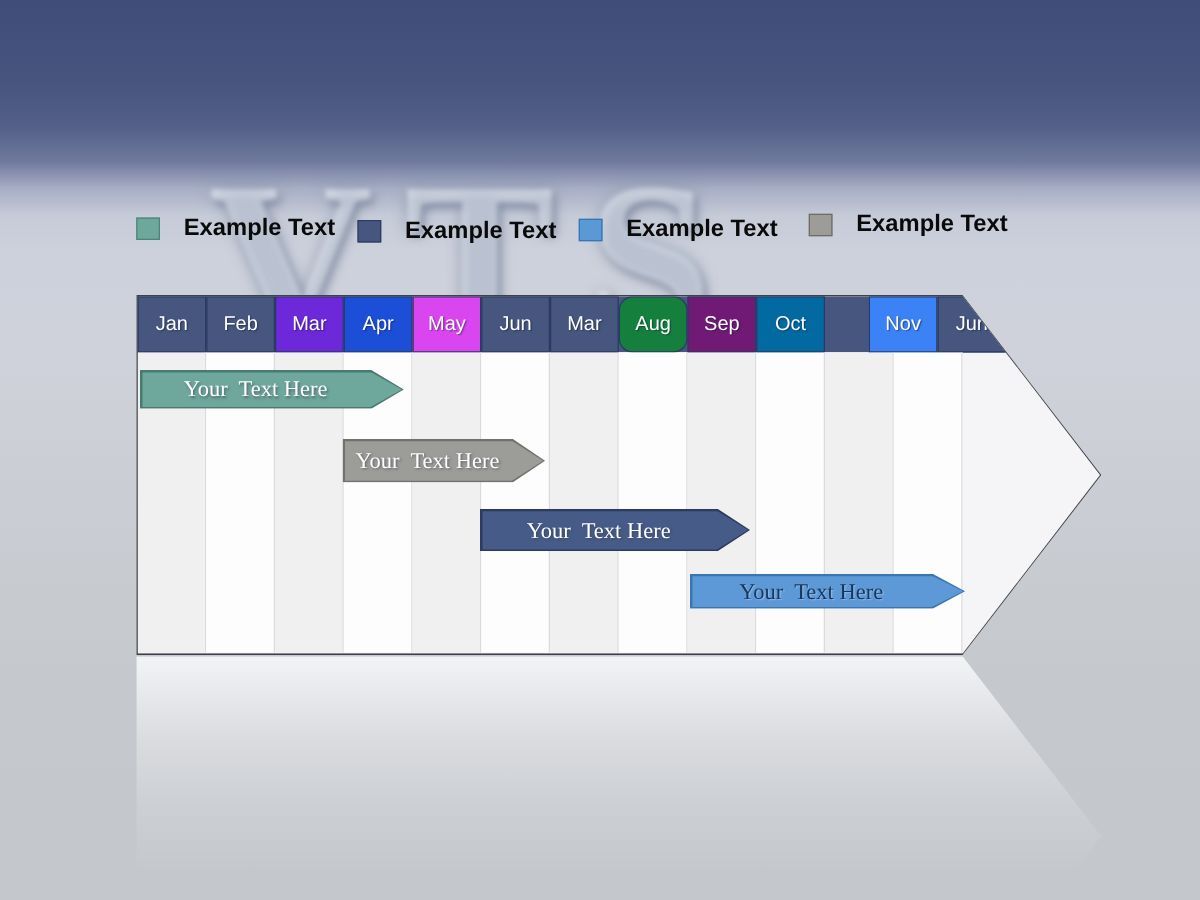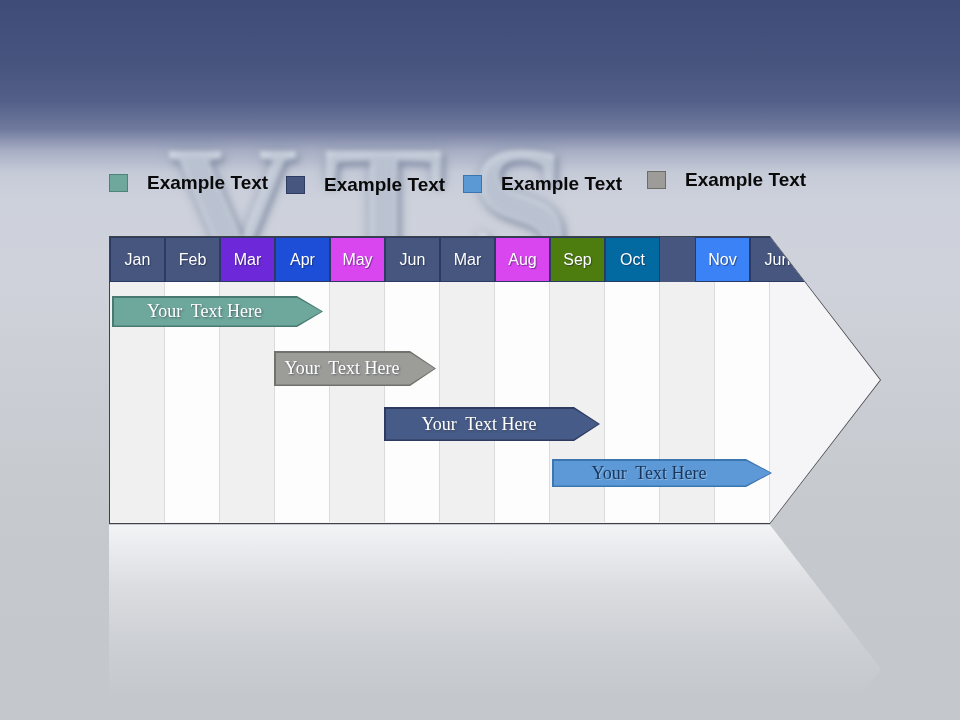--- a/index.html
+++ b/index.html
@@ -124,22 +124,22 @@
     <div class="tl-inner">
       <div class="tl-header" style="background-color: rgb(70, 86, 127);"></div>
       <div class="month-row">
         <div class="month-cell" style="background-color: rgb(70, 86, 127);">Jan</div>
         <div class="month-cell" style="background-color: rgb(70, 86, 127);">Feb</div>
         <div class="month-cell" style="background-color: #6d28d9;">Mar</div>
         <div class="month-cell" style="background-color: #1d4ed8;">Apr</div>
         <div class="month-cell" style="background-color: #d946ef;">May</div>
         <div class="month-cell" style="background-color: rgb(70, 86, 127);">Jun</div>
         <div class="month-cell" style="background-color: rgb(70, 86, 127);">Mar</div>
-        <div class="month-cell" style="background-color: #d946ef;">Aug</div>
-        <div class="month-cell" style="background-color: #4d7c0f;">Sep</div>
+        <div class="month-cell" style="background-color: #15803d; border-radius: 11px;">Aug</div>
+        <div class="month-cell" style="background-color: #701a75;">Sep</div>
         <div class="month-cell" style="background-color: #0369a1;">Oct</div>
         <div class="month-cell" style="background-color: #3b82f6; margin-left: 35px;">Nov</div>
         <div class="month-cell" style="background-color: rgb(70, 86, 127);">Jun</div>
       </div>
       <div class="stripes">
         <div class="stripe odd"></div>
         <div class="stripe even"></div>
         <div class="stripe odd"></div>
         <div class="stripe even"></div>
         <div class="stripe odd"></div>

